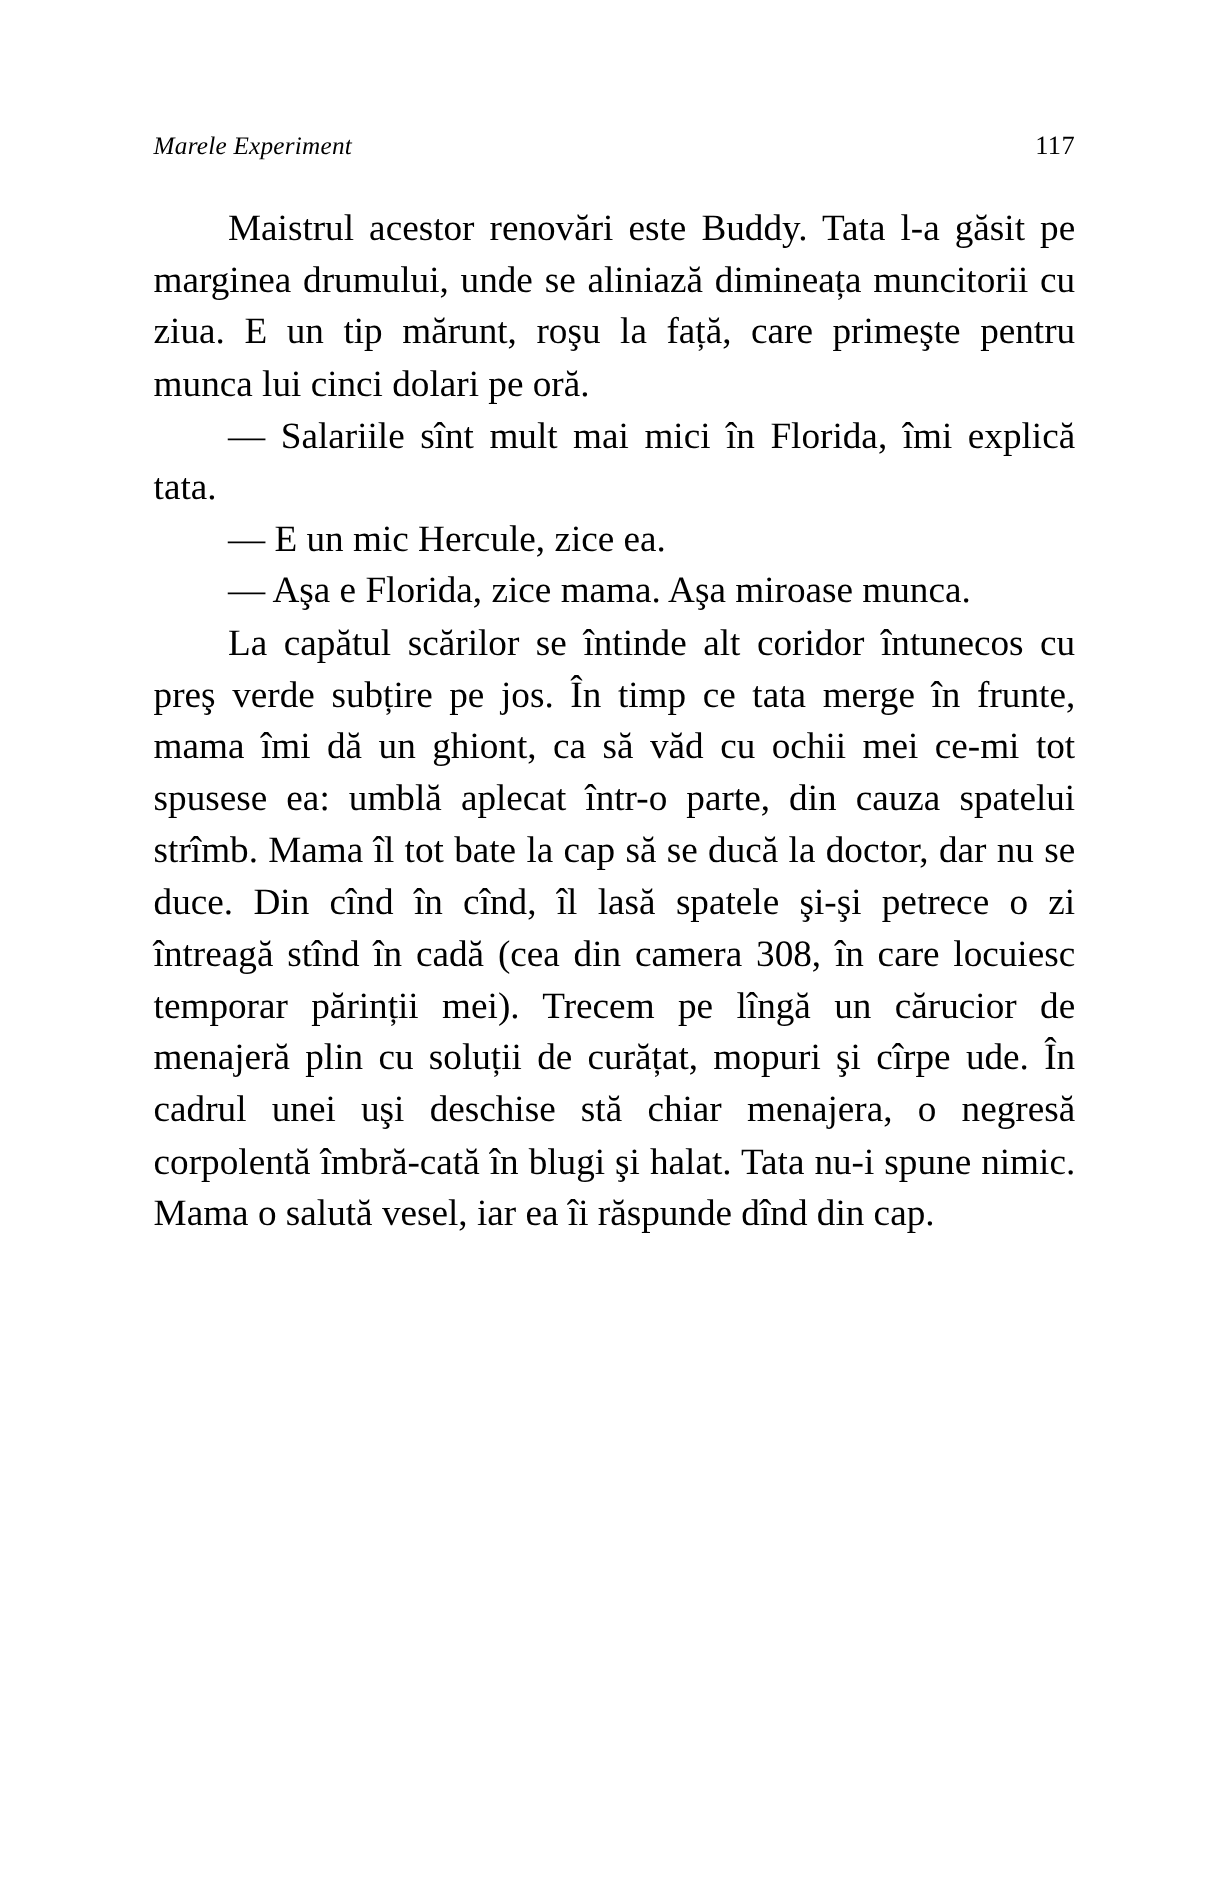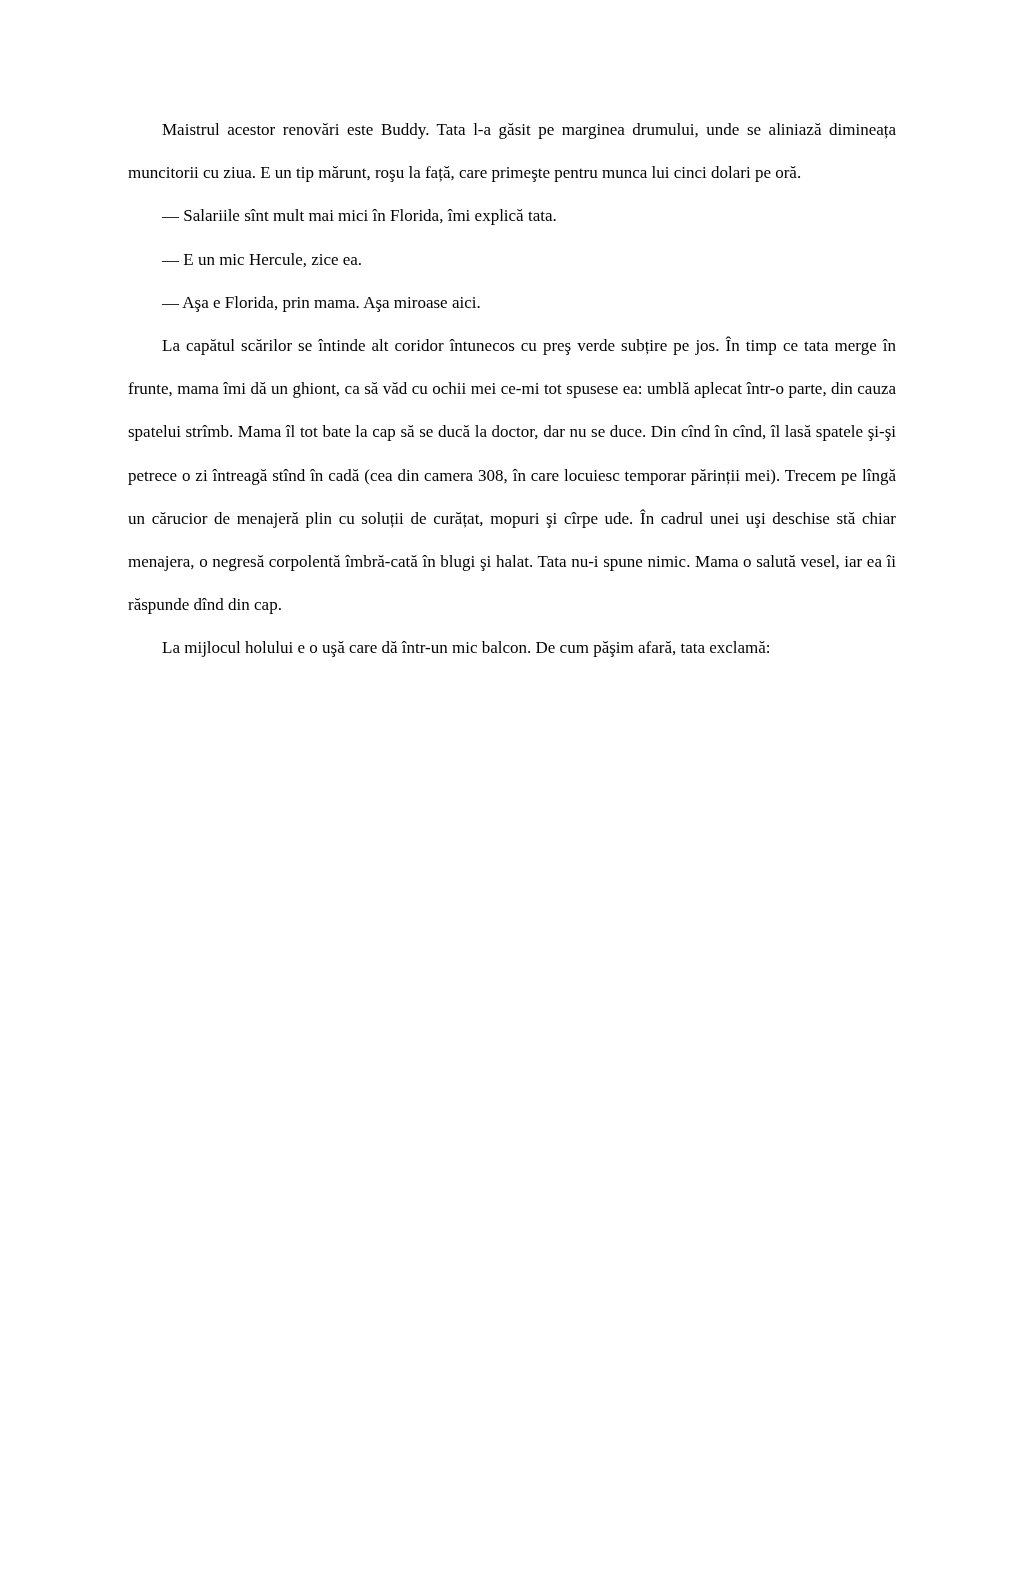--- a/index.html
+++ b/index.html
@@ -32,42 +32,45 @@
     font-style: italic;
     font-size: 21px;
     letter-spacing: 0.2px;
   }
   .running-head .folio {
     font-size: 22px;
     letter-spacing: 0.4px;
   }
   .body-text {
     width: 100%;
-    font-size: 17px;
+    font-size: 31px;
     line-height: 43.2px;
     text-align: justify;
     text-justify: inter-word;
   }
   .body-text p {
     margin: 0;
     text-indent: 2.0em;
     hyphens: manual;
   }
   .body-text p.dialogue {
     text-indent: 2.0em;
   }
 </style>
 </head>
 <body>
 
 <div class="page">
 
+  <div class="running-head">
+    <span class="title">Marele Experiment</span>
+    <span class="folio">117</span>
+  </div>
 
   <div class="body-text">
     <p>Maistrul acestor renovări este Buddy. Tata l-a găsit pe marginea drumului, unde se aliniază dimineața muncitorii cu ziua. E un tip mărunt, roşu la față, care primeşte pentru munca lui cinci dolari pe oră.</p>
     <p class="dialogue">— Salariile sînt mult mai mici în Florida, îmi explică tata.</p>
     <p class="dialogue">— E un mic Hercule, zice ea.</p>
-    <p class="dialogue">— Aşa e Florida, prin mama. Aşa miroase aici.</p>
+    <p class="dialogue">— Aşa e Florida, zice mama. Aşa miroase munca.</p>
     <p>La capătul scărilor se întinde alt coridor întunecos cu preş verde subțire pe jos. În timp ce tata merge în frunte, mama îmi dă un ghiont, ca să văd cu ochii mei ce-mi tot spusese ea: umblă aplecat într-o parte, din cauza spatelui strîmb. Mama îl tot bate la cap să se ducă la doctor, dar nu se duce. Din cînd în cînd, îl lasă spatele şi-şi petrece o zi întreagă stînd în cadă (cea din camera 308, în care locuiesc temporar părinții mei). Trecem pe lîngă un cărucior de menajeră plin cu soluții de curățat, mopuri şi cîrpe ude. În cadrul unei uşi deschise stă chiar menajera, o negresă corpolentă îmbră-cată în blugi şi halat. Tata nu-i spune nimic. Mama o salută vesel, iar ea îi răspunde dînd din cap.</p>
-    <p>La mijlocul holului e o uşă care dă într-un mic balcon. De cum păşim afară, tata exclamă:</p>
   </div>
 
 </div>
 
 </body></html>

